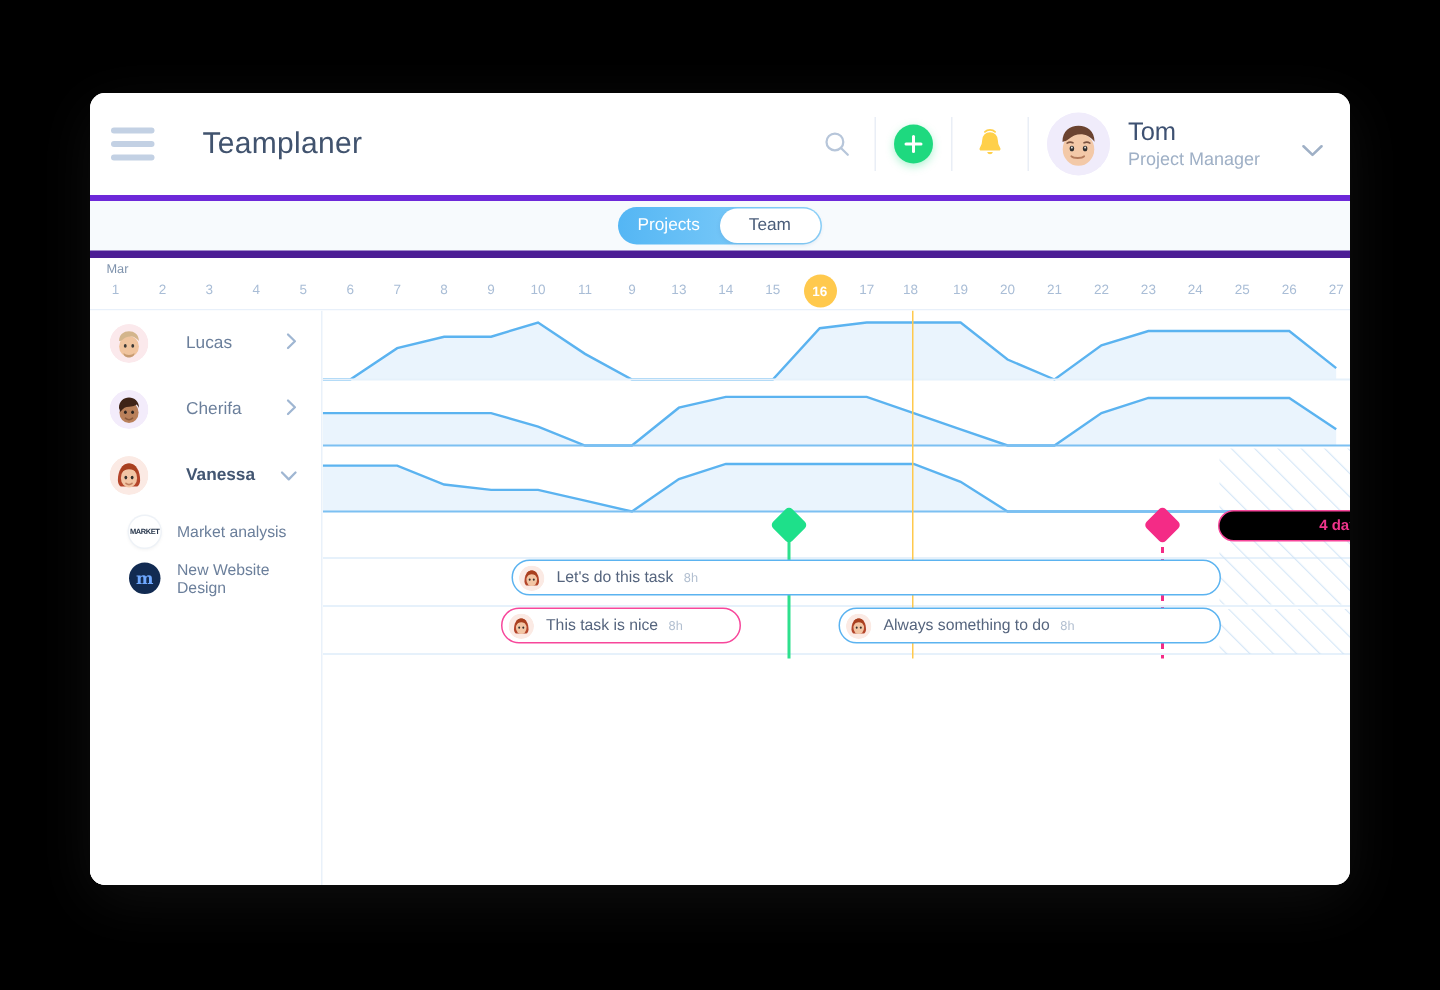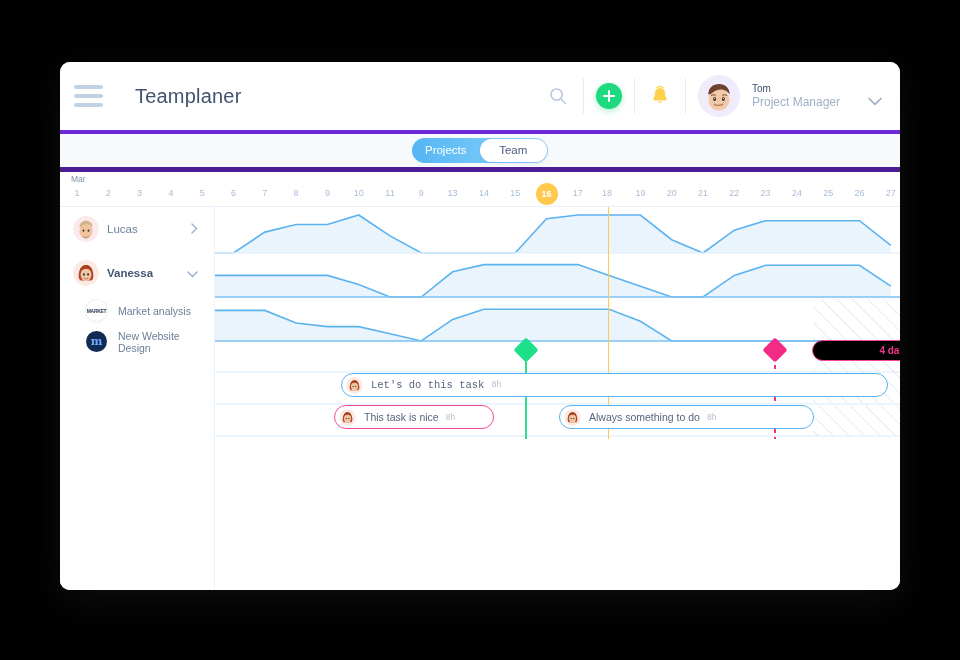--- a/index.html
+++ b/index.html
@@ -85,21 +85,21 @@
   }
   .avatar-hdr {
     width: 42px; height: 42px;
     border-radius: 50%;
     background: #f0ecfb;
     position: relative;
     overflow: hidden;
     flex: none;
   }
   .user-text { margin-left: 12px; line-height: 1.22; }
-  .user-name { font-size: 10px; color: #3e5172; }
+  .user-name { font-size: 17px; color: #3e5172; }
   .user-role { font-size: 12px; color: #9fb0c6; }
   .chev-down {
     margin-left: 28px; margin-right: 6px;
     width: 14px; height: 9px;
   }
 
   
   .toggle-bar {
     height: 38px;
     background: #f7fafd;
@@ -186,21 +186,21 @@
     display: flex; align-items: center;
     padding-left: 13px;
     height: 44px;
     cursor: pointer;
   }
   .side-row .av {
     width: 26px; height: 26px; border-radius: 50%;
     flex: none; position: relative; overflow: hidden;
   }
   .side-row .nm {
-    margin-left: 8px;
+    margin-left: 25px;
     font-size: 11.5px;
     color: #6b7f9b;
   }
   .side-row.active .nm { color: #435672; font-weight: bold; }
   .side-row .chev {
     position: absolute; right: 16px; top: 50%;
     transform: translateY(-50%);
   }
   .sub-row {
     display: flex; align-items: center;
@@ -412,20 +412,38 @@
           </svg>
         </div>
         <div class="nm">Lucas</div>
         <div class="chev">
           <svg width="7" height="11" viewBox="0 0 7 11">
               <path d="M1 1 L5.6 5.5 L1 10" fill="none" stroke="#9fb6d2" stroke-width="1.5" stroke-linecap="round" stroke-linejoin="round"></path>
             </svg>
         </div>
       </div>
 
+      <div class="side-row">
+        <div class="av">
+          <svg width="26" height="26" viewBox="0 0 26 26">
+            <circle cx="13" cy="13" r="13" fill="#f3ecfb"></circle>
+            <ellipse cx="13" cy="15" rx="6.4" ry="7" fill="#b9805a"></ellipse>
+            <path d="M6.3 12c0-4.6 3.1-7 6.7-7s6.7 2.4 6.7 7c-.6-1.4-1.6-2.3-1.6-2.3s-1.5 1.4-5 1.4c-2.6 0-4 1.2-4.8 2.2-.6.8-1 1.3-1 1.3z" fill="#3e2317"></path>
+            <ellipse cx="10.6" cy="14.8" rx=".95" ry="1.2" fill="#2d2420"></ellipse>
+            <ellipse cx="15.4" cy="14.8" rx=".95" ry="1.2" fill="#2d2420"></ellipse>
+            <path d="M10.6 18.8c1.4 1.2 3.4 1.2 4.8 0" fill="none" stroke="#8c5a3c" stroke-width="1.1" stroke-linecap="round"></path>
+          </svg>
+        </div>
+        <div class="nm">Cherifa</div>
+        <div class="chev">
+          <svg width="7" height="11" viewBox="0 0 7 11">
+              <path d="M1 1 L5.6 5.5 L1 10" fill="none" stroke="#9fb6d2" stroke-width="1.5" stroke-linecap="round" stroke-linejoin="round"></path>
+            </svg>
+        </div>
+      </div>
 
       <div class="side-row active">
         <div class="av">
           <svg width="26" height="26" viewBox="0 0 26 26">
             <circle cx="13" cy="13" r="13" fill="#fbeae4"></circle>
             <path d="M5.6 16c0-6 2.6-11 7.4-11s7.4 5 7.4 11c0 2.6-1.3 4.4-2.2 4.4H7.8C6.9 20.4 5.6 18.6 5.6 16z" fill="#b4452a"></path>
             <ellipse cx="13" cy="14.6" rx="5.4" ry="6.4" fill="#f2c5a4"></ellipse>
             <path d="M7.2 12.2c0-4.6 2.6-7.2 5.8-7.2s5.8 2.6 5.8 7.2c0 0-1.3-3.4-5.8-3.4-3.9 0-5.8 3.4-5.8 3.4z" fill="#a8401f"></path>
             <ellipse cx="10.9" cy="14.4" rx=".95" ry="1.2" fill="#35302d"></ellipse>
             <ellipse cx="15.1" cy="14.4" rx=".95" ry="1.2" fill="#35302d"></ellipse>
@@ -475,21 +493,21 @@
           <rect x="598" y="136" width="92" height="60" fill="url(#hatch)" opacity=".85"></rect>
           <rect x="598" y="199" width="92" height="30" fill="url(#hatch)" opacity=".85"></rect>
         </svg>
       <div id="overlay-host">
           <div class="today-line" style="left: 393px; top: 0px; height: 232px;"></div>
           <div class="marker-line ml-green" style="left: 310px; top: 142px; height: 90px;"></div>
           <div class="diamond d-green" style="left: 302px; top: 134px;"></div>
           <div class="marker-line ml-pink" style="left: 559px; top: 142px; height: 90px;"></div>
           <div class="diamond d-pink" style="left: 551px; top: 134px;"></div>
           <div class="days-badge" style="left: 597px; top: 133px; width: 128px;">4 days</div>
-          <div class="taskbar blue" style="left: 126px; top: 166px; width: 547px; font-family: Liberation Mono, monospace;">
+          <div class="taskbar blue" style="left: 126px; top: 166px; width: 473px;">
             <span class="tav"><svg width="17" height="17" viewBox="0 0 26 26">
   <circle cx="13" cy="13" r="13" fill="#fbeae4"></circle>
   <path d="M5.6 16c0-6 2.6-11 7.4-11s7.4 5 7.4 11c0 2.6-1.3 4.4-2.2 4.4H7.8C6.9 20.4 5.6 18.6 5.6 16z" fill="#b4452a"></path>
   <ellipse cx="13" cy="14.6" rx="5.4" ry="6.4" fill="#f2c5a4"></ellipse>
   <path d="M7.2 12.2c0-4.6 2.6-7.2 5.8-7.2s5.8 2.6 5.8 7.2c0 0-1.3-3.4-5.8-3.4-3.9 0-5.8 3.4-5.8 3.4z" fill="#a8401f"></path>
   <ellipse cx="10.9" cy="14.4" rx=".95" ry="1.2" fill="#35302d"></ellipse>
   <ellipse cx="15.1" cy="14.4" rx=".95" ry="1.2" fill="#35302d"></ellipse>
               </svg></span>
             <span class="tlabel">Let's do this task</span>
             <span class="thours">8h</span>

